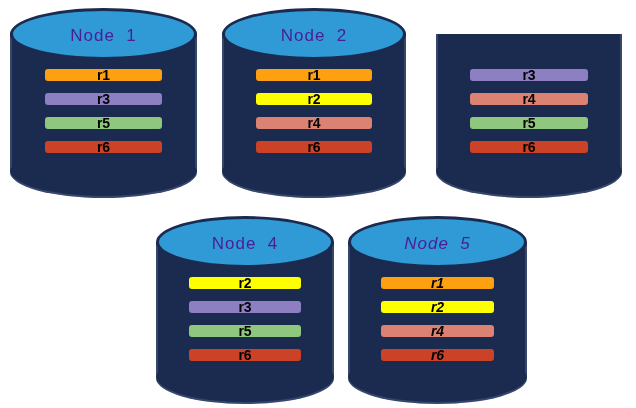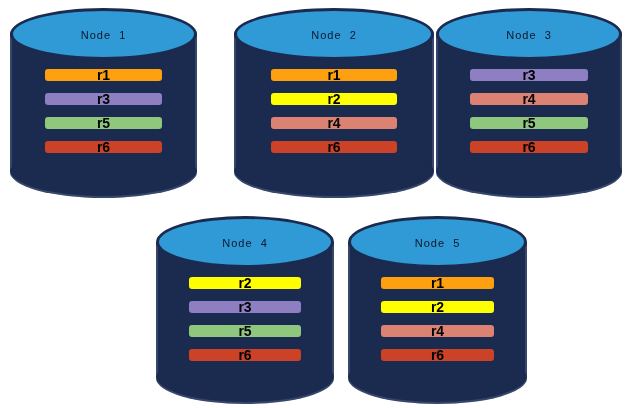--- a/index.html
+++ b/index.html
@@ -42,22 +42,22 @@
     border-radius: 50%;
     background: var(--topblue);
     border: 3px solid var(--navy);
     box-sizing: border-box;
     display: flex;
     align-items: center;
     justify-content: center;
     z-index: 2;
   }
   .cyl-title {
-    color: #0f172a;
-    font-size: 11px;
+    color: #4c1d95;
+    font-size: 17px;
     letter-spacing: 1px;
     white-space: pre;
     line-height: 1;
     padding-top: 2px;
     text-align: right;
   }
   .bars {
     position: absolute;
     top: 61px;
     left: 0; right: 0;
@@ -100,21 +100,21 @@
           <span>r3</span>
         </div>
         <div class="bar" style="background: rgb(144, 199, 126);">
           <span>r5</span>
         </div>
         <div class="bar" style="background: rgb(204, 66, 39);">
           <span>r6</span>
         </div>
       </div>
     </div>
-    <div class="cylinder" style="--navy: #1B2A4F; --topblue: #2F9AD6; left: 234px; top: 8px; width: 184px; height: 190px; padding-left: 16px;">
+    <div class="cylinder" style="--navy: #1B2A4F; --topblue: #2F9AD6; left: 222px; top: 8px; width: 184px; height: 190px;">
       <div class="cyl-body"></div>
       <div class="cyl-bottom"></div>
       <div class="cyl-top">
         <span class="cyl-title">Node  2</span>
       </div>
       <div class="bars">
         <div class="bar" style="background: rgb(255, 160, 16);">
           <span>r1</span>
         </div>
         <div class="bar" style="background: rgb(255, 255, 0);">
@@ -124,23 +124,20 @@
           <span>r4</span>
         </div>
         <div class="bar" style="background: rgb(204, 66, 39);">
           <span>r6</span>
         </div>
       </div>
     </div>
     <div class="cylinder" style="--navy: #1B2A4F; --topblue: #2F9AD6; left: 436px; top: 8px; width: 186px; height: 190px;">
       <div class="cyl-body"></div>
       <div class="cyl-bottom"></div>
-      <div class="cyl-top">
-        <span class="cyl-title">Node  3</span>
-      </div>
       <div class="bars">
         <div class="bar" style="background: rgb(142, 126, 194);">
           <span>r3</span>
         </div>
         <div class="bar" style="background: rgb(219, 130, 115);">
           <span>r4</span>
         </div>
         <div class="bar" style="background: rgb(144, 199, 126);">
           <span>r5</span>
         </div>
@@ -163,21 +160,21 @@
           <span>r3</span>
         </div>
         <div class="bar" style="background: rgb(144, 199, 126);">
           <span>r5</span>
         </div>
         <div class="bar" style="background: rgb(204, 66, 39);">
           <span>r6</span>
         </div>
       </div>
     </div>
-    <div class="cylinder" style="--navy: #1B2A4F; --topblue: #2F9AD6; left: 348px; top: 216px; width: 179px; height: 188px;">
+    <div class="cylinder" style="--navy: #1B2A4F; --topblue: #2F9AD6; left: 348px; top: 216px; width: 179px; height: 188px; font-style: italic;">
       <div class="cyl-body"></div>
       <div class="cyl-bottom"></div>
       <div class="cyl-top">
         <span class="cyl-title">Node  5</span>
       </div>
       <div class="bars">
         <div class="bar" style="background: rgb(255, 160, 16);">
           <span>r1</span>
         </div>
         <div class="bar" style="background: rgb(255, 255, 0);">

